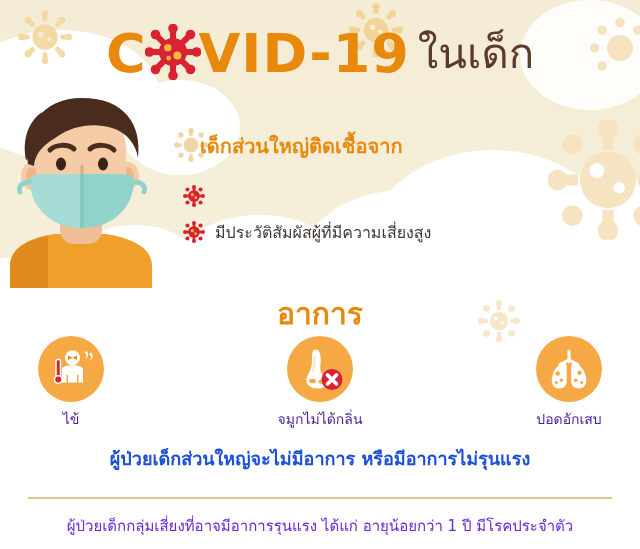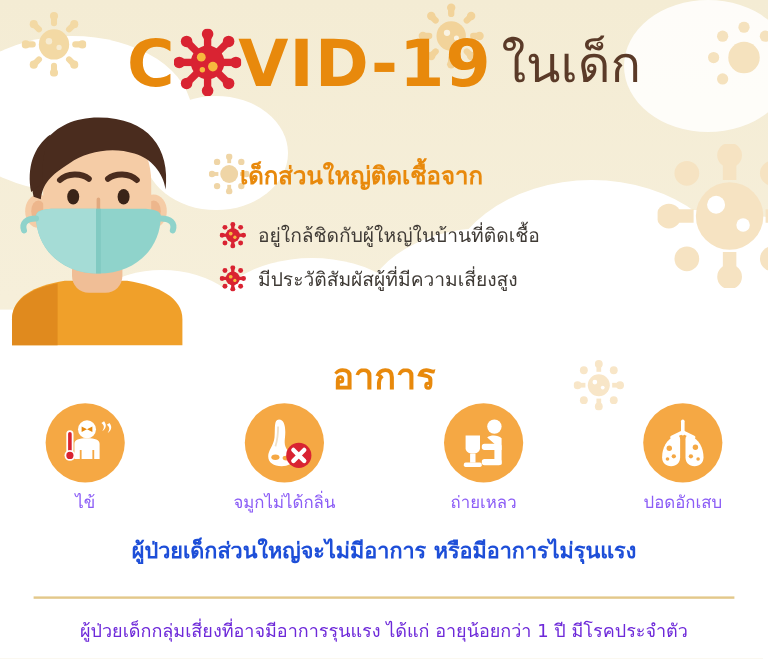--- a/index.html
+++ b/index.html
@@ -164,21 +164,21 @@
     border-radius: 50%;
     background: #F5A844;
     display: flex;
     align-items: center;
     justify-content: center;
     position: relative;
   }
   .sym-label {
     margin-top: 9px;
     font-size: 14px;
-    color: #8b5cf6;
+    color: #4c1d95;
     line-height: 1.15;
     white-space: nowrap;
   }
 
   
   .foot-strong {
     position: absolute;
     left: 0; right: 0;
     top: 444px;
     text-align: center;
@@ -441,21 +441,20 @@
               <rect x="28" y="44" width="8" height="14"></rect>
             <rect x="6" y="28" width="14" height="8"></rect>
               <rect x="44" y="28" width="14" height="8"></rect>
           </g>
           <g fill="#F7B93E">
             <circle cx="27" cy="28" r="4.5"></circle>
               <circle cx="37" cy="37" r="4"></circle>
           </g>
         </svg>
       </span>
-      <span class="bullet-text">อยู่ใกล้ชิดกับผู้ใหญ่ในบ้านที่ติดเชื้อ</span>
     </div>
     <div class="bullet-row">
       <span class="bullet-icon">
         <svg width="22" height="22" viewBox="0 0 64 64">
           <g fill="#D92332">
             <circle cx="32" cy="32" r="17"></circle>
             <circle cx="32" cy="6" r="6"></circle>
               <circle cx="32" cy="58" r="6"></circle>
             <circle cx="6" cy="32" r="6"></circle>
               <circle cx="58" cy="32" r="6"></circle>
@@ -520,39 +519,20 @@
           <g stroke="#FFFFFF" stroke-width="5" stroke-linecap="round">
             <line x1="42" y1="40" x2="54" y2="52"></line>
             <line x1="54" y1="40" x2="42" y2="52"></line>
           </g>
         </svg>
       </div>
       <div class="sym-label">จมูกไม่ได้กลิ่น</div>
     </div>
 
 
-    <div class="sym-item">
-      <div class="sym-circle">
-        <svg width="48" height="48" viewBox="0 0 64 64">
-          <g fill="#FFFFFF">
-
-            <path d="M12 24 L28 24 L28 38 C28 42 24 44 20 44 C16 44 12 42 12 38 Z"></path>
-            <rect x="17" y="44" width="6" height="10"></rect>
-            <rect x="10" y="54" width="20" height="5" rx="2"></rect>
-
-            <circle cx="44" cy="14" r="8"></circle>
-            <path d="M36 26 C40 23 48 23 52 27 L52 40 L44 40 L44 33 Z"></path>
-            <rect x="30" y="33" width="22" height="7" rx="3"></rect>
-            <path d="M44 38 L52 38 L52 56 L44 56 Z"></path>
-            <rect x="30" y="50" width="22" height="7" rx="3"></rect>
-          </g>
-        </svg>
-      </div>
-      <div class="sym-label">ถ่ายเหลว</div>
-    </div>
 
     <div class="sym-item">
       <div class="sym-circle">
         <svg width="48" height="48" viewBox="0 0 64 64">
           <g fill="#FFFFFF">
             <rect x="30" y="6" width="4" height="18" rx="2"></rect>
             <path d="M32 20 L20 26" stroke="#FFFFFF" stroke-width="4" stroke-linecap="round"></path>
             <path d="M32 20 L44 26" stroke="#FFFFFF" stroke-width="4" stroke-linecap="round"></path>
             <path d="M24 24 C14 28 9 38 9 48 C9 54 13 58 19 58 C25 58 29 54 29 48 L29 28 C29 25 27 23 24 24 Z"></path>
             <path d="M40 24 C50 28 55 38 55 48 C55 54 51 58 45 58 C39 58 35 54 35 48 L35 28 C35 25 37 23 40 24 Z"></path>

